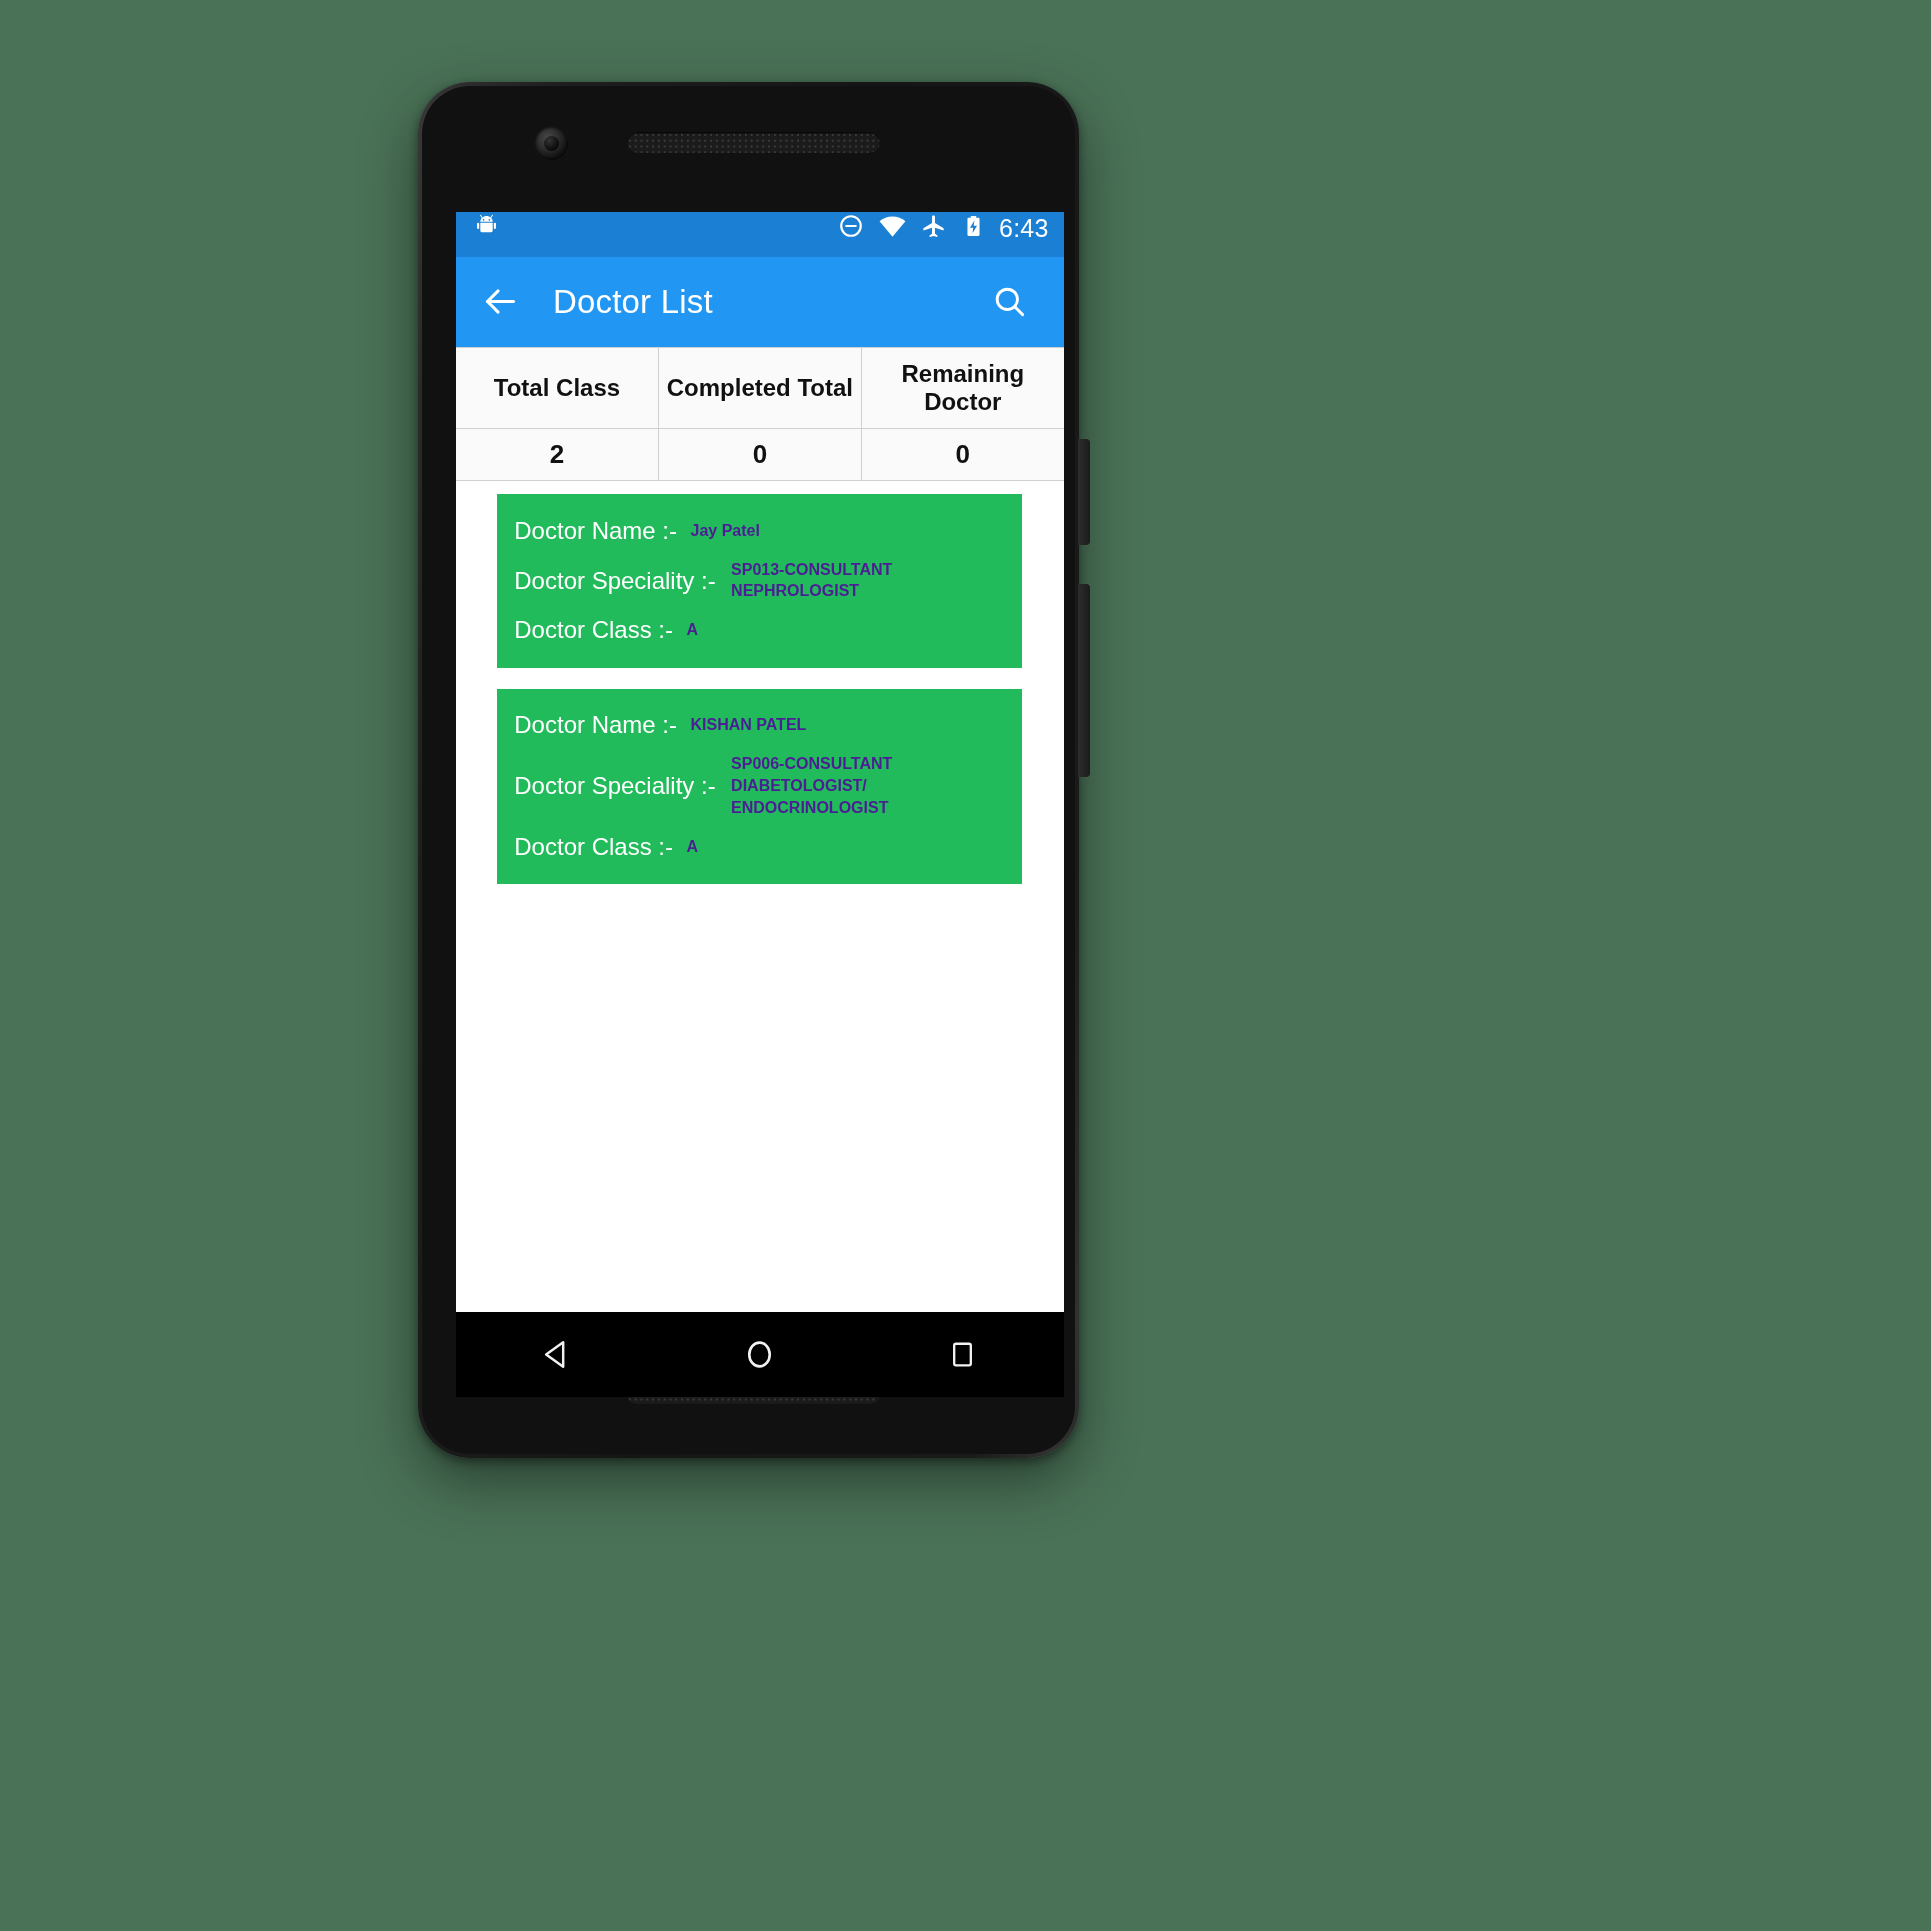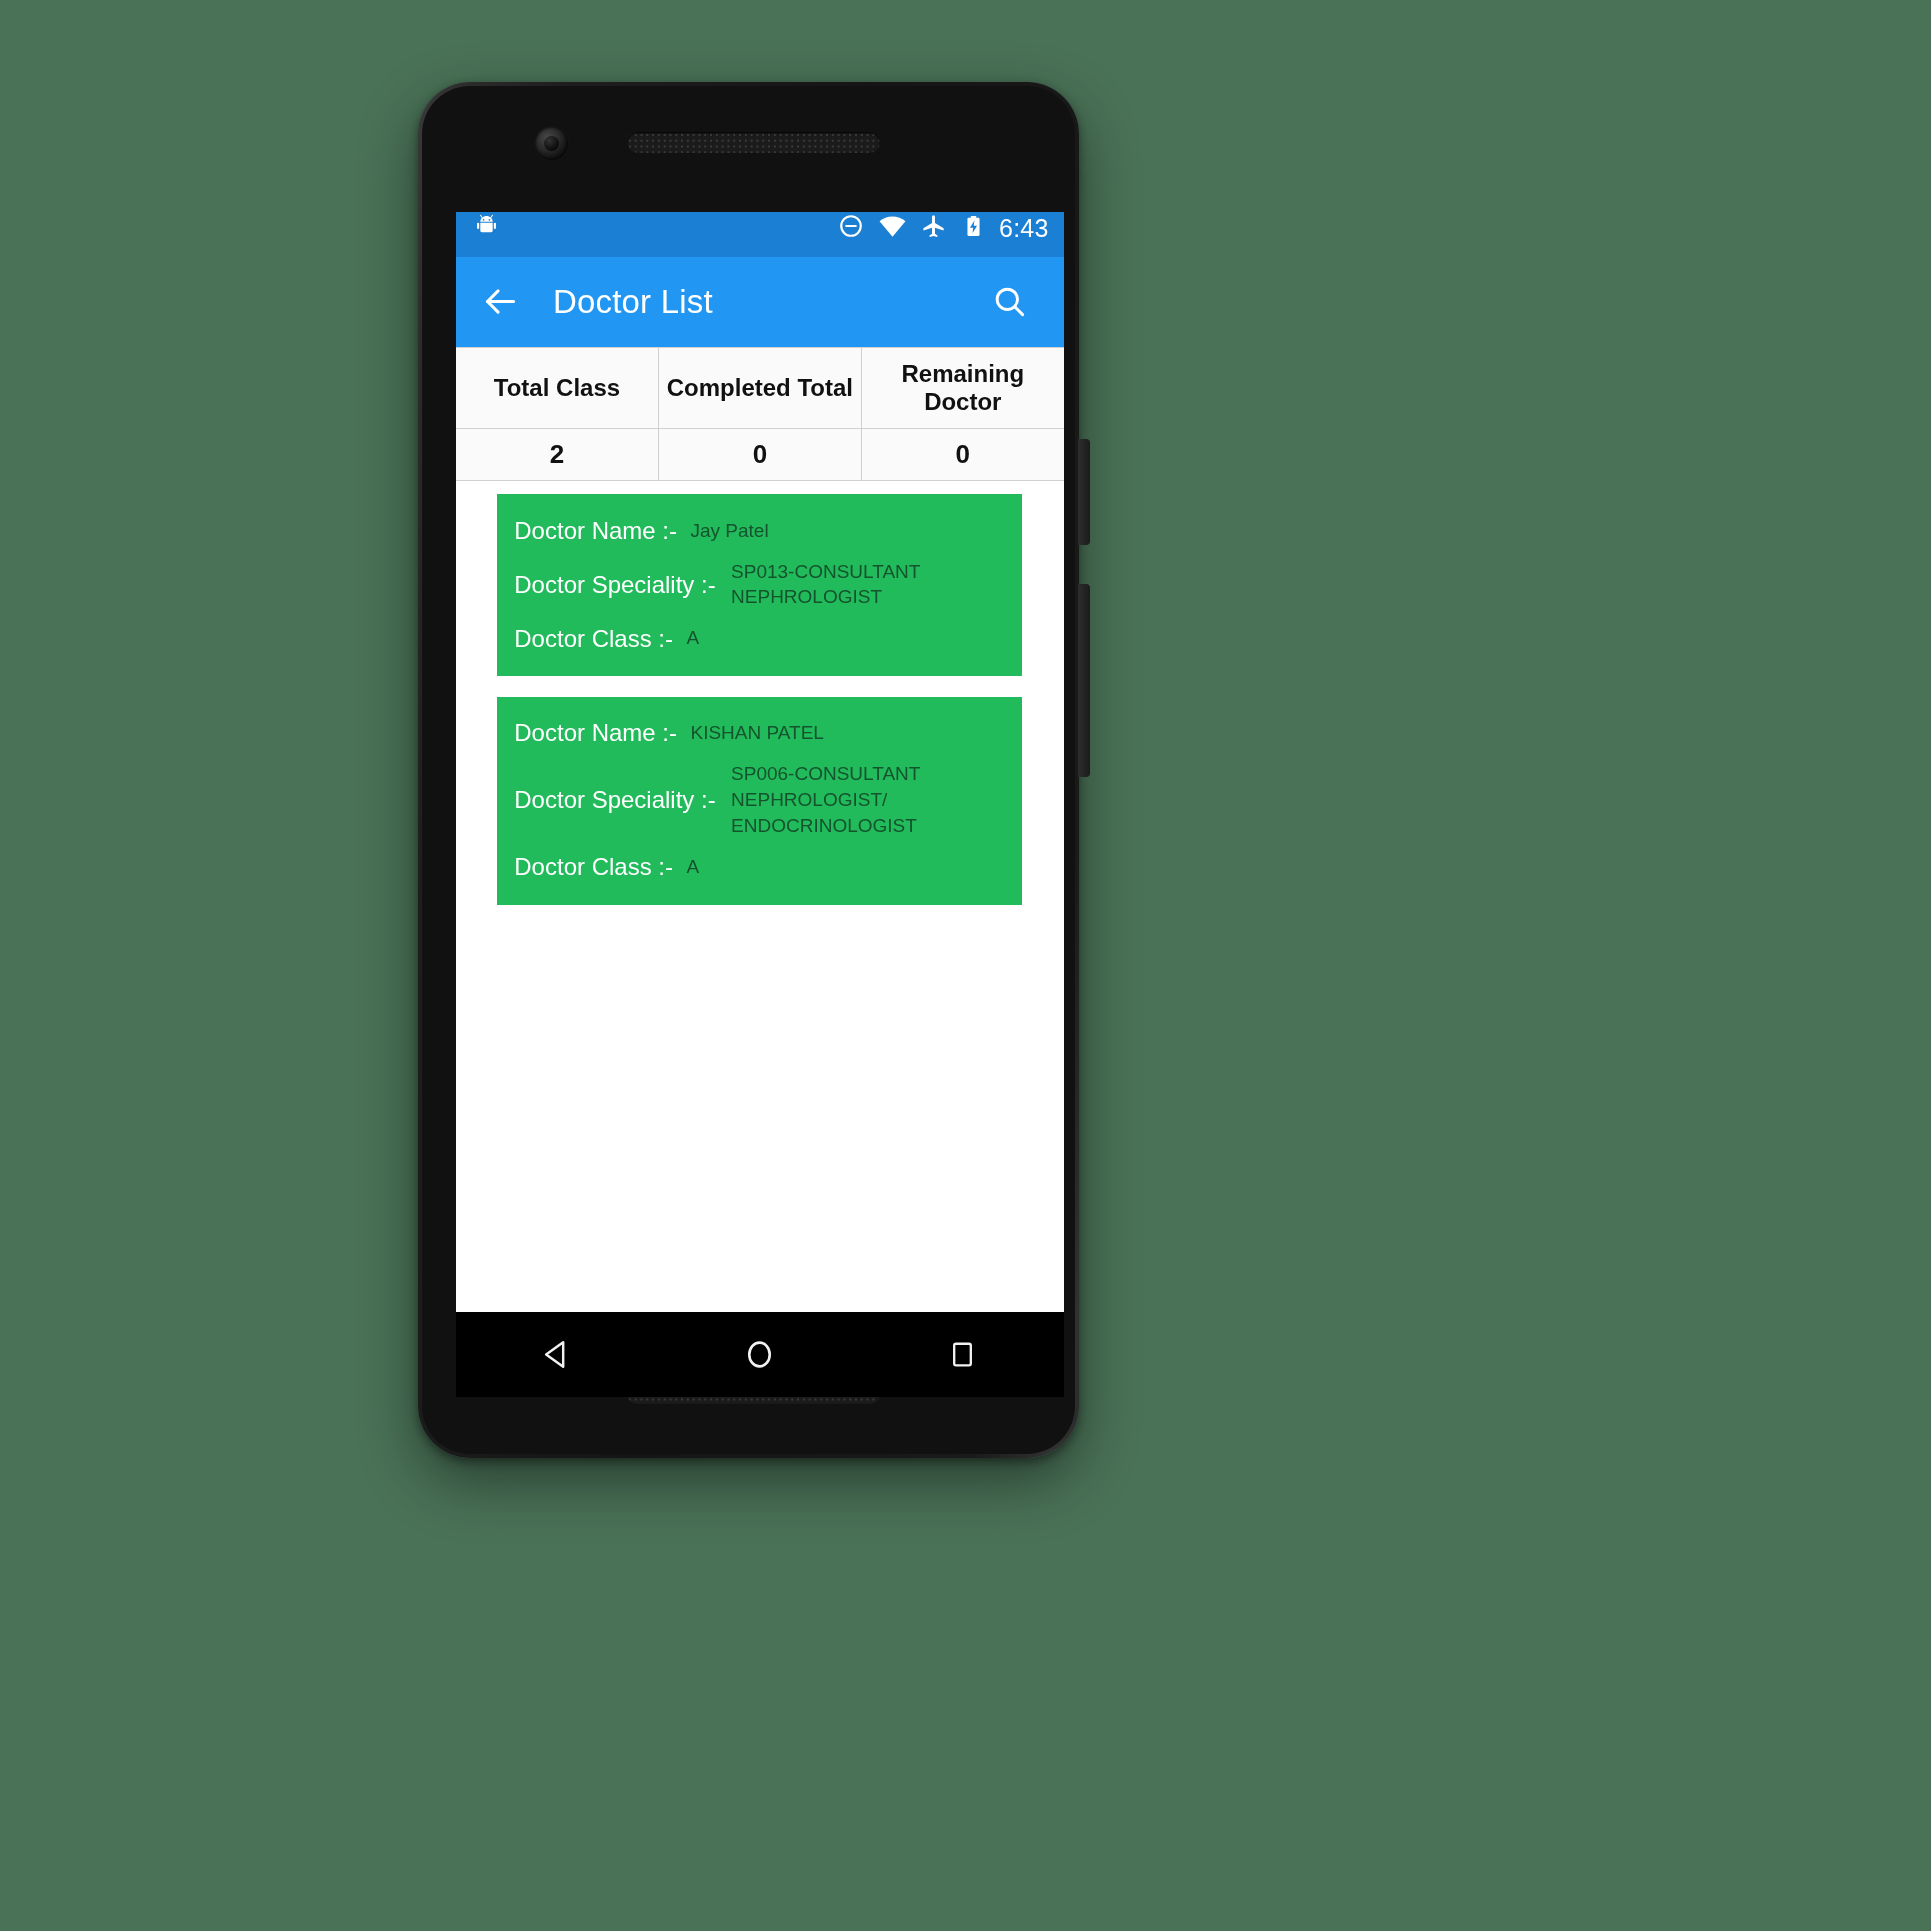--- a/index.html
+++ b/index.html
@@ -127,21 +127,21 @@
   .row{
     display:flex; align-items:center;
     padding:5.8px 17.4px 5.8px 17.4px;
   }
   .row .label{
     color:#fff; font-size:24px; font-weight:400;
     white-space:nowrap; line-height:1.35;
     padding-top:1px;
   }
   .row .value{
-    color:#14532d; font-size:19px; font-weight:normal;
+    color:#4c1d95; font-size:16px; font-weight:bold;
     margin-left:13.5px; line-height:1.35;
   }
   .row.speciality{ align-items:center; }
   .row.speciality .value{ margin-left:15.4px; }
 
   
   #navbar{
     position:absolute; left:34px; top:1226px;
     width:608px; height:85px;
     background:#000;
@@ -248,21 +248,21 @@
           </div>
         </div>
 
         <div class="card">
           <div class="row">
             <span class="label">Doctor Name :-</span>
             <span class="value">KISHAN PATEL</span>
           </div>
           <div class="row speciality">
             <span class="label">Doctor Speciality :-</span>
-            <span class="value">SP006-CONSULTANT NEPHROLOGIST/ ENDOCRINOLOGIST</span>
+            <span class="value">SP006-CONSULTANT DIABETOLOGIST/ ENDOCRINOLOGIST</span>
           </div>
           <div class="row">
             <span class="label">Doctor Class :-</span>
             <span class="value">A</span>
           </div>
         </div>
 
       </div>
     </div>
 

